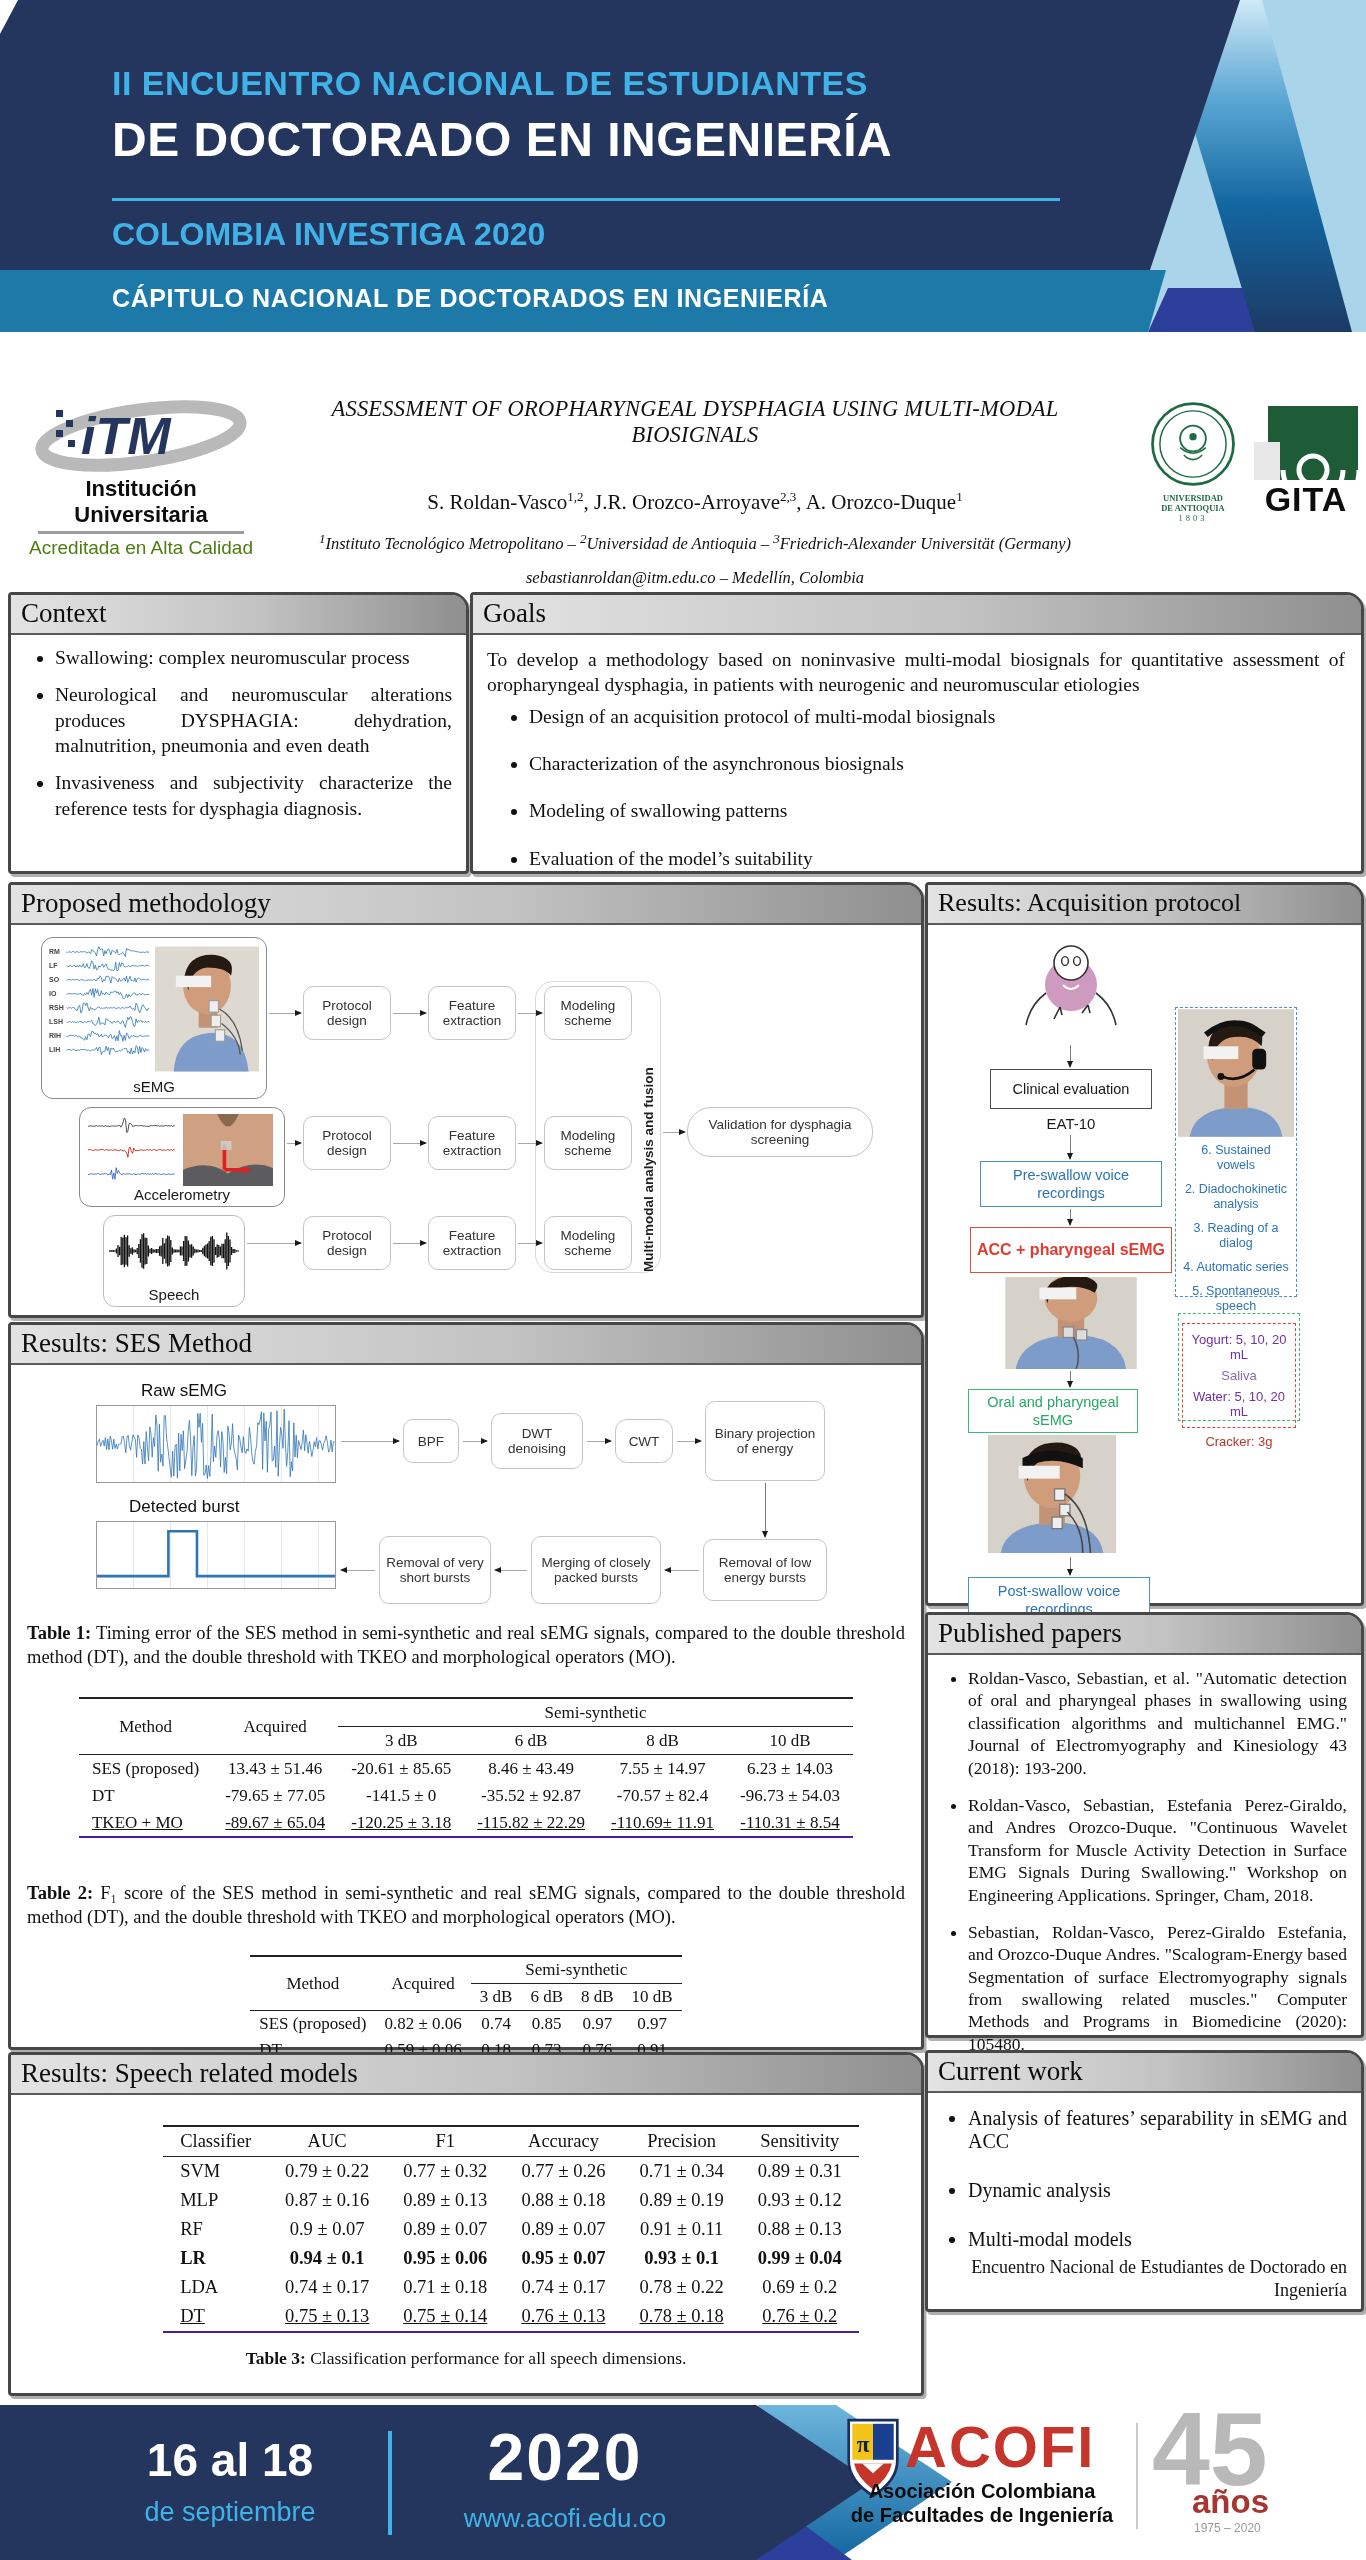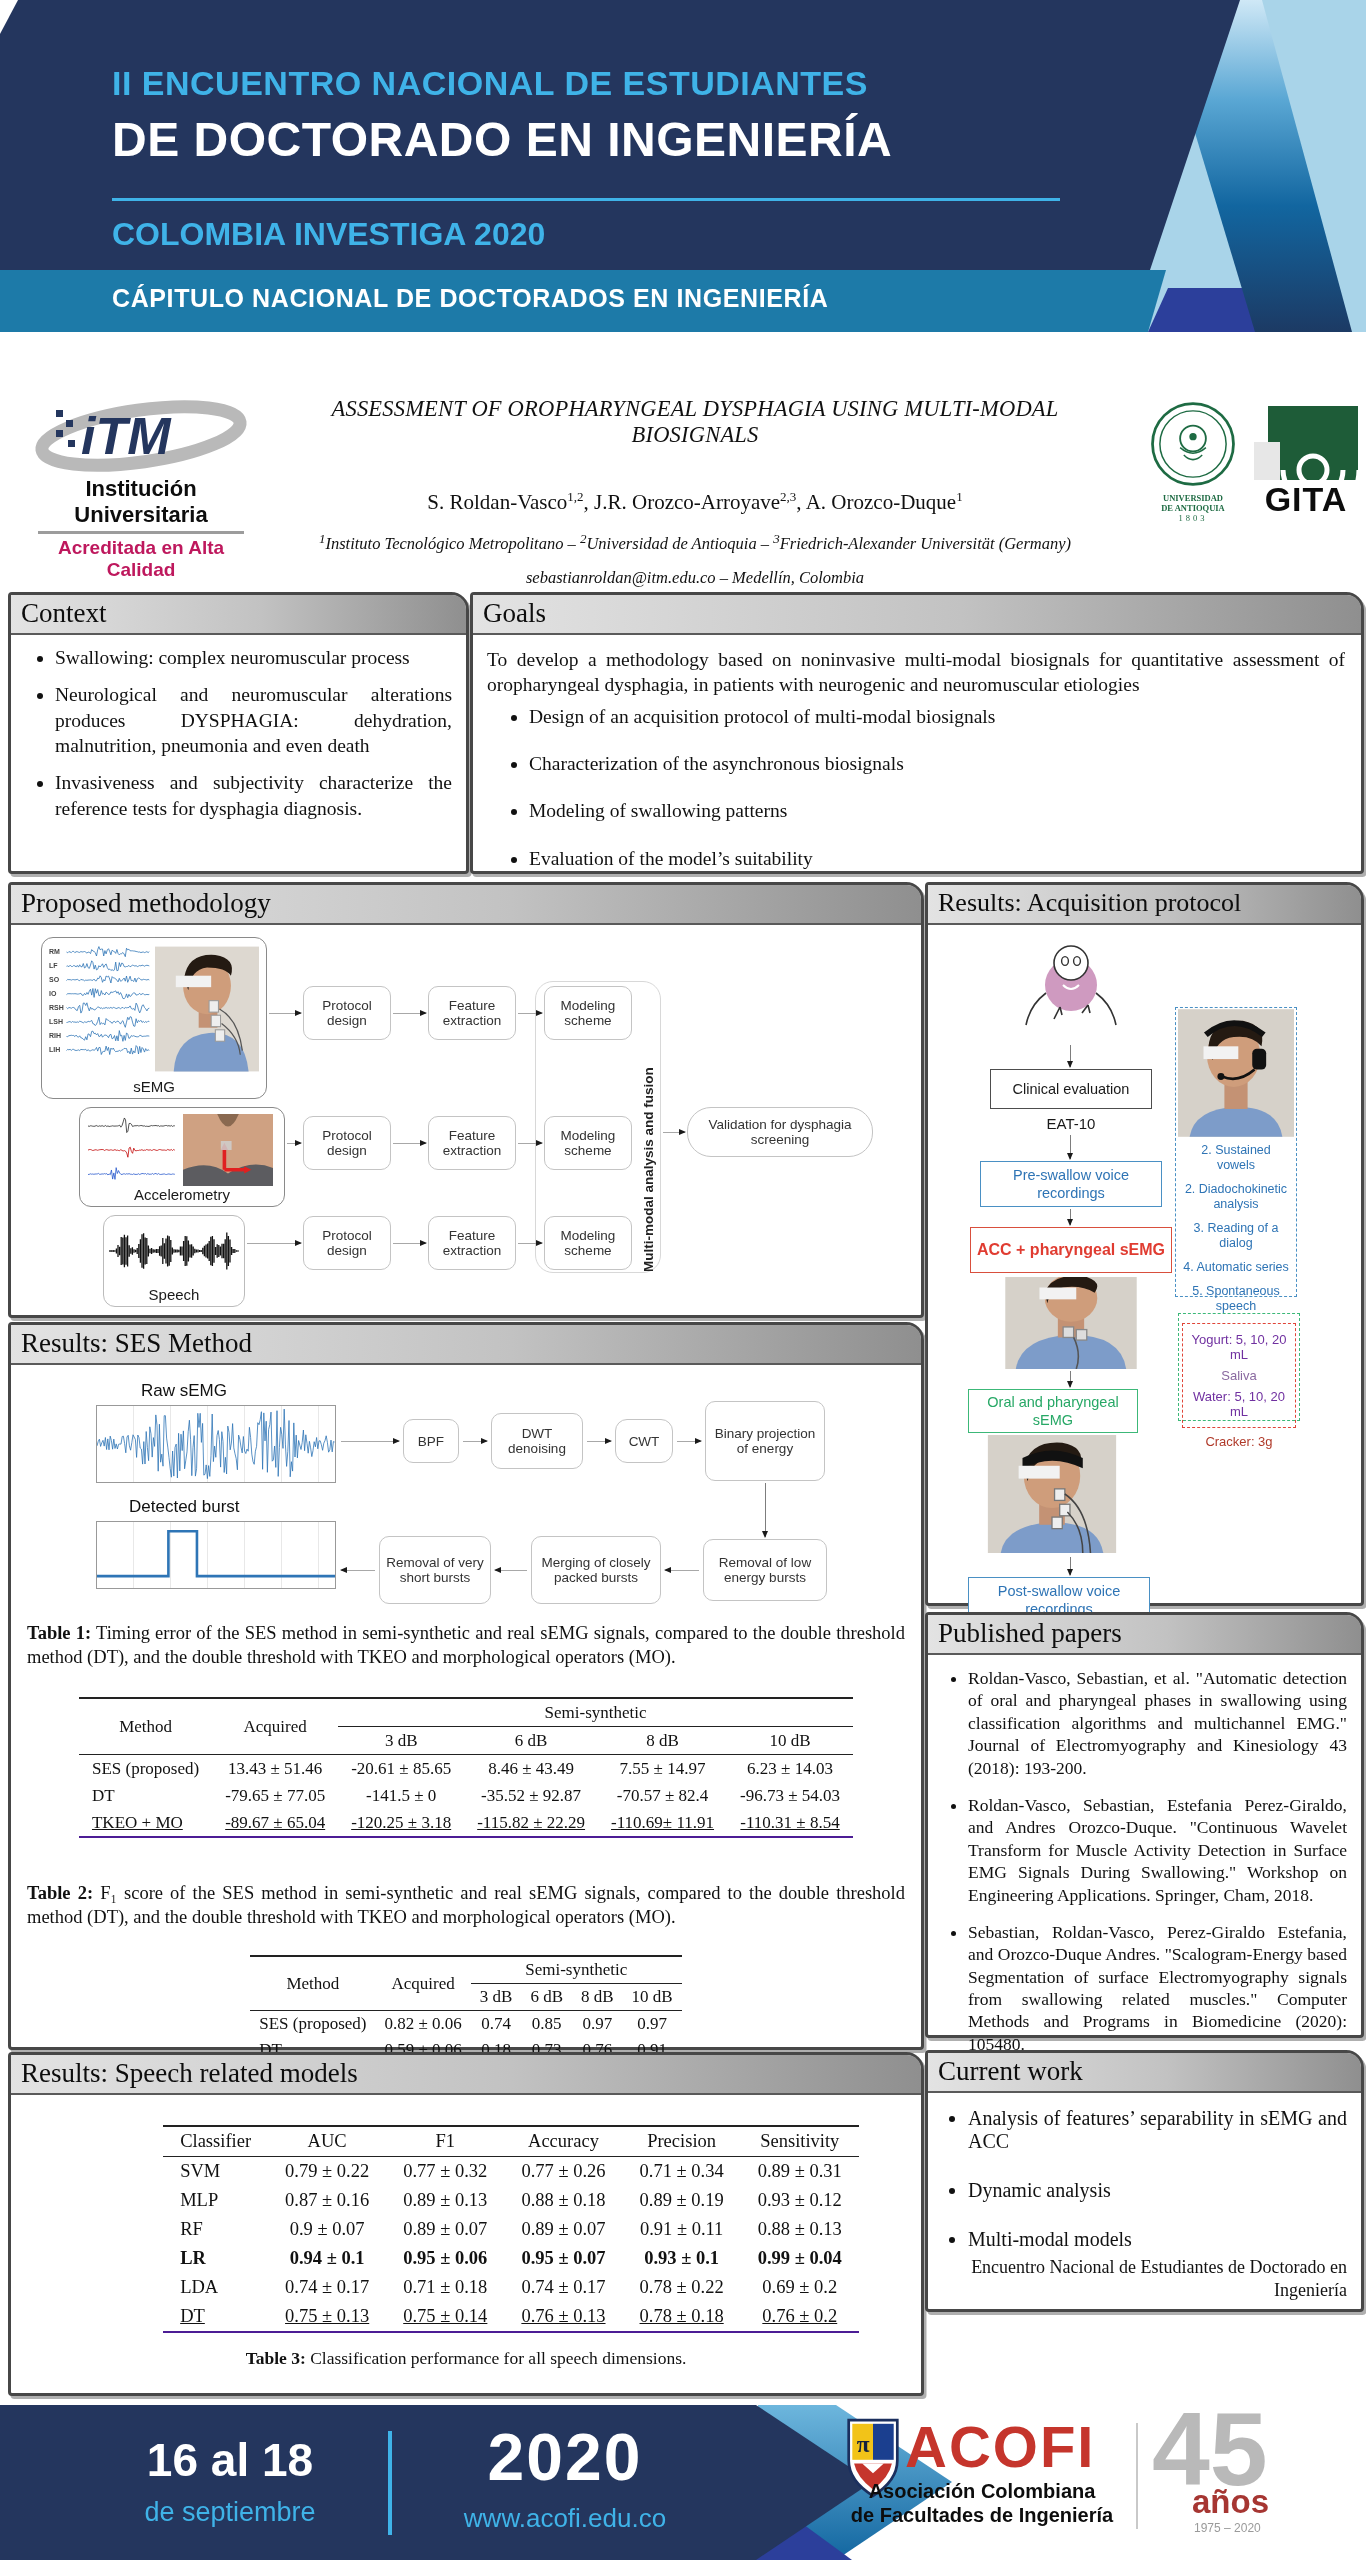--- a/index.html
+++ b/index.html
@@ -21,21 +21,21 @@
   .hrule{position:absolute;left:112px;top:198px;width:948px;height:3px;background:#3fb3e8;z-index:9;}
   .h3{left:112px;top:216px;font-size:32px;color:#3fb3e8;}
   .h4{left:112px;top:284px;font-size:25px;color:#fff;letter-spacing:.6px;}
 
   
   .tblock{position:absolute;left:0;top:340px;width:1366px;height:250px;}
   .itm{position:absolute;left:26px;top:52px;width:230px;text-align:center;}
   .itm-mark{position:relative;height:84px;}
   .itm-line1{font-family:"Liberation Sans",sans-serif;font-weight:700;font-size:22px;color:#0d0d0d;}
   .itm-sep{height:3px;background:#9c9c9c;margin:3px 12px;}
-  .itm-line2{font-family:"Liberation Sans",sans-serif;font-size:19px;color:#be185d;font-weight:700;}
+  .itm-line2{font-family:"Liberation Sans",sans-serif;font-size:19px;color:#4d7c0f;font-weight:400;}
   .main-title{position:absolute;left:265px;top:56px;width:860px;text-align:center;
               font-style:italic;font-size:22.5px;letter-spacing:.2px;}
   .authors{position:absolute;left:265px;top:150px;width:860px;text-align:center;font-size:21px;}
   .authors sup,.affils sup{font-size:13px;}
   .affils{position:absolute;left:265px;top:194px;width:860px;text-align:center;font-style:italic;font-size:16.5px;}
   .email{position:absolute;left:265px;top:228px;width:860px;text-align:center;font-style:italic;font-size:16.5px;}
   .udea{position:absolute;left:1143px;top:58px;width:100px;text-align:center;}
   .udea-txt{font-family:"Liberation Serif",serif;font-size:8.5px;font-weight:700;color:#1e6b43;line-height:1.15;}
   .gita{position:absolute;left:1254px;top:66px;width:104px;text-align:center;}
   .gita-word{font-family:"Liberation Sans",sans-serif;font-weight:700;font-size:34px;color:#0c0c0c;letter-spacing:1px;line-height:.9;}
@@ -426,21 +426,21 @@
         <rect x="40" y="62" width="20" height="24" fill="#c49274"></rect>
         <ellipse cx="48" cy="40" rx="23" ry="27" fill="#cf9d7b"></ellipse>
         <path d="M26 34 Q28 8 56 10 Q76 14 72 32 Q64 22 48 24 Q32 26 30 44 Z" fill="#241a12"></path>
         <path d="M24 22 Q48 2 74 22" fill="none" stroke="#111" stroke-width="5"></path>
         <rect x="64" y="34" width="12" height="18" rx="4" fill="#111"></rect>
         <path d="M66 52 Q52 64 38 58" fill="none" stroke="#111" stroke-width="2.4"></path>
         <circle cx="37" cy="58" r="3" fill="#111"></circle>
         <rect x="22" y="32" width="30" height="11" fill="#f2f2f2"></rect>
       </svg>
       <ul>
-          <li>2. Sustained vowels</li>
+          <li>6. Sustained vowels</li>
           <li>2. Diadochokinetic analysis</li>
           <li>3. Reading of a dialog</li>
           <li>4. Automatic series</li>
           <li>5. Spontaneous speech</li>
         </ul>
     </div>
 
     <div class="food" style="left:250px;top:428px;width:122px;height:108px;">
       <div class="food-red">
         <div class="c-purple">Yogurt: 5, 10, 20 mL</div>

